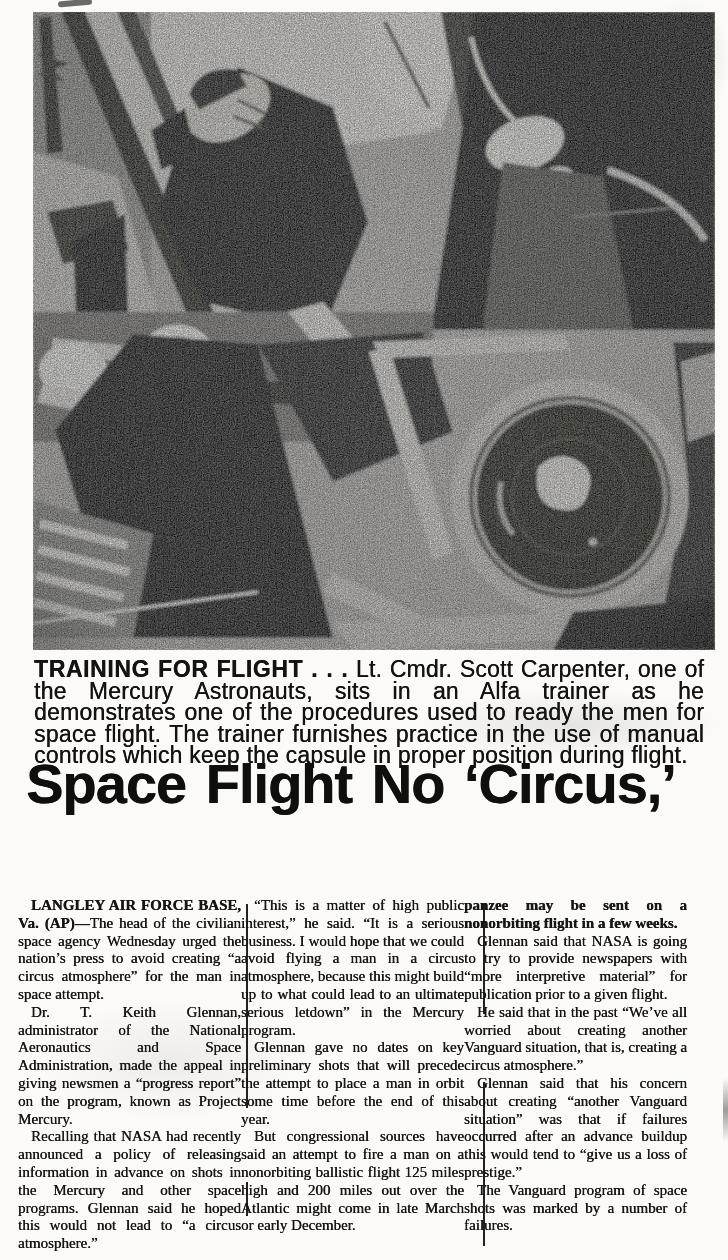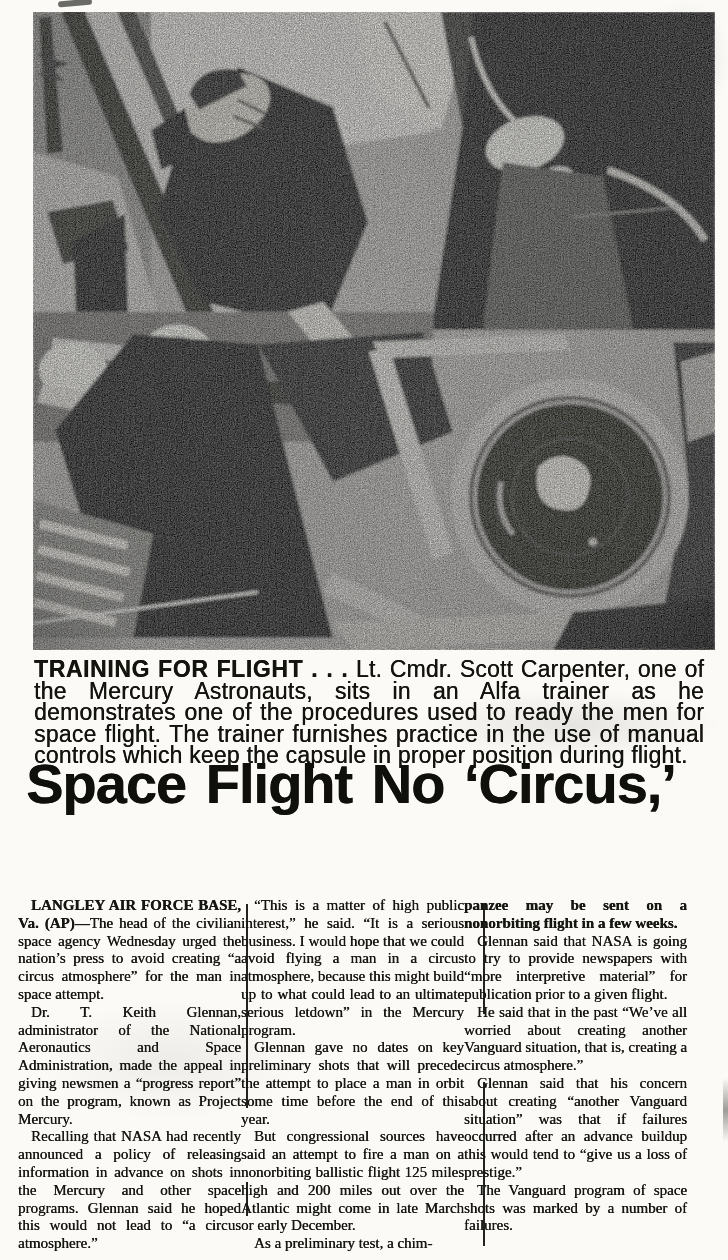--- a/index.html
+++ b/index.html
@@ -182,21 +182,20 @@
   <div class="body-cols">
     <div class="col">
       <p><b class="dateline">LANGLEY AIR FORCE BASE, Va. (AP)—</b><span>The head of the civilian space agency Wednesday urged the nation’s press to avoid creating “a circus atmosphere” for the man in space attempt.</span></p>
       <p>Dr. T. Keith Glennan, administrator of the National Aeronautics and Space Administration, made the appeal in giving newsmen a “progress report” on the program, known as Project Mercury.</p>
       <p>Recalling that NASA had recently announced a policy of releasing information in advance on shots in the Mercury and other space programs. Glennan said he hoped this would not lead to “a circus atmosphere.”</p>
     </div>
     <div class="col">
       <p>“This is a matter of high public interest,” he said. “It is a serious business. I would hope that we could avoid flying a man in a circus atmosphere, because this might build up to what could lead to an ultimate serious letdown” in the Mercury program.</p>
       <p>Glennan gave no dates on key preliminary shots that will precede the attempt to place a man in orbit some time before the end of this year.</p>
       <p>But congressional sources have said an attempt to fire a man on a nonorbiting ballistic flight 125 miles high and 200 miles out over the Atlantic might come in late March or early December.</p>
-      <p>As a preliminary test, a chim-</p>
     </div>
     <div class="col">
       <p class="cont">panzee may be sent on a nonorbiting flight in a few weeks.</p>
       <p>Glennan said that NASA is going to try to provide newspapers with “more interpretive material” for publication prior to a given flight.</p>
       <p>He said that in the past “We’ve all worried about creating another Vanguard situation, that is, creating a circus atmosphere.”</p>
       <p>Glennan said that his concern about creating “another Vanguard situation” was that if failures occurred after an advance buildup this would tend to “give us a loss of prestige.”</p>
       <p>The Vanguard program of space shots was marked by a number of failures.</p>
     </div>
   </div>
 

